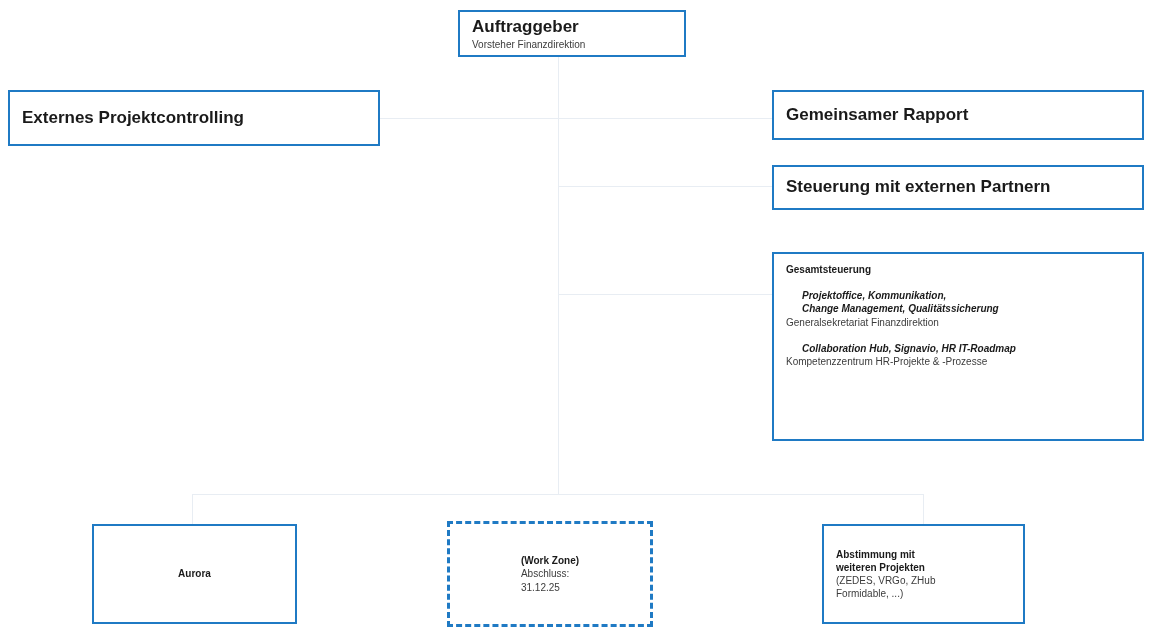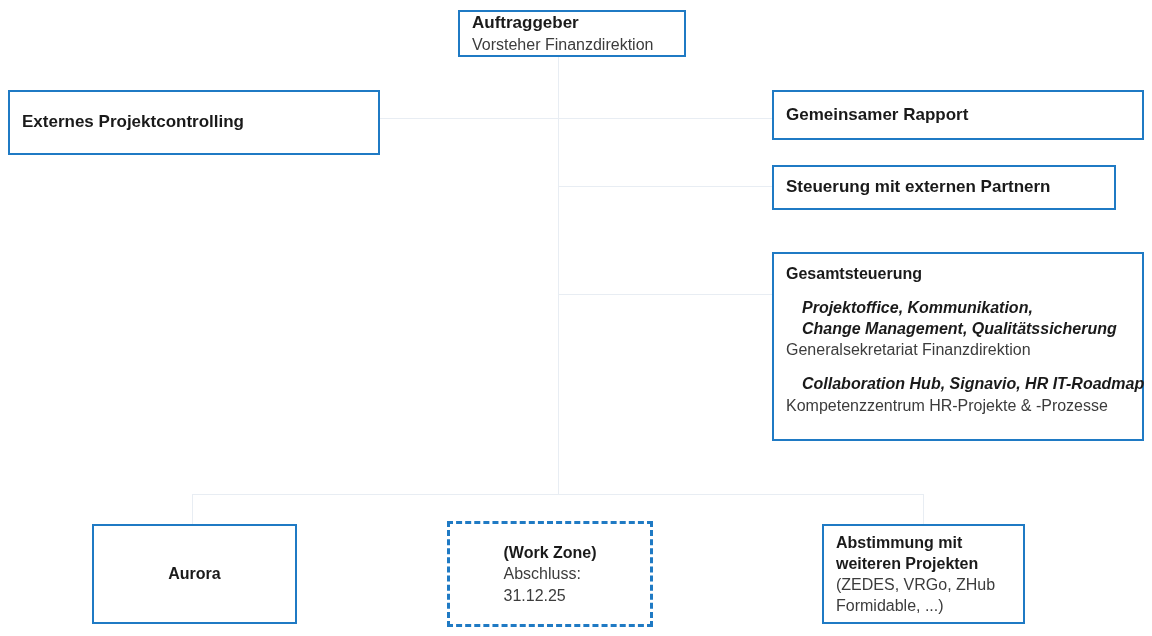--- a/index.html
+++ b/index.html
@@ -46,21 +46,21 @@
   }
   .node.center-block .pad {
     display: inline-block;
     margin: 0 auto;
     text-align: left;
     padding: 0;
   }
 
   
   .t {
-    font-size: 16px;
+    font-size: 10px;
     line-height: 1.32;
     color: #3c3c3c;
     white-space: nowrap;
   }
   .t.bold {
     font-weight: bold;
     color: #1a1a1a;
   }
   .t.bolditalic {
     font-weight: bold;
@@ -94,33 +94,33 @@
   <div class="conn v" style="left:192px; top:494px; height:30px;"></div>
   <div class="conn v" style="left:923px; top:494px; height:30px;"></div>
 
   <div class="node" style="left:458px; top:10px; width:228px; height:47px;">
     <div class="pad">
       <div class="t head">Auftraggeber</div>
       <div class="t">Vorsteher Finanzdirektion</div>
     </div>
   </div>
 
-  <div class="node" style="left:8px; top:90px; width:372px; height:65px;">
+  <div class="node" style="left:8px; top:90px; width:372px; height:56px;">
     <div class="pad">
       <div class="t head">Externes Projektcontrolling</div>
     </div>
   </div>
 
   <div class="node" style="left:772px; top:90px; width:372px; height:50px;">
     <div class="pad">
       <div class="t head">Gemeinsamer Rapport</div>
     </div>
   </div>
 
-  <div class="node" style="left:772px; top:165px; width:344px; height:45px;">
+  <div class="node" style="left:772px; top:165px; width:372px; height:45px;">
     <div class="pad">
       <div class="t head">Steuerung mit externen Partnern</div>
     </div>
   </div>
 
   <div class="node" style="left:772px; top:252px; width:372px; height:189px; justify-content:flex-start;">
     <div class="pad" style="padding-top:9px;">
 
       <div class="group">
         <div class="t bold">Gesamtsteuerung</div>

